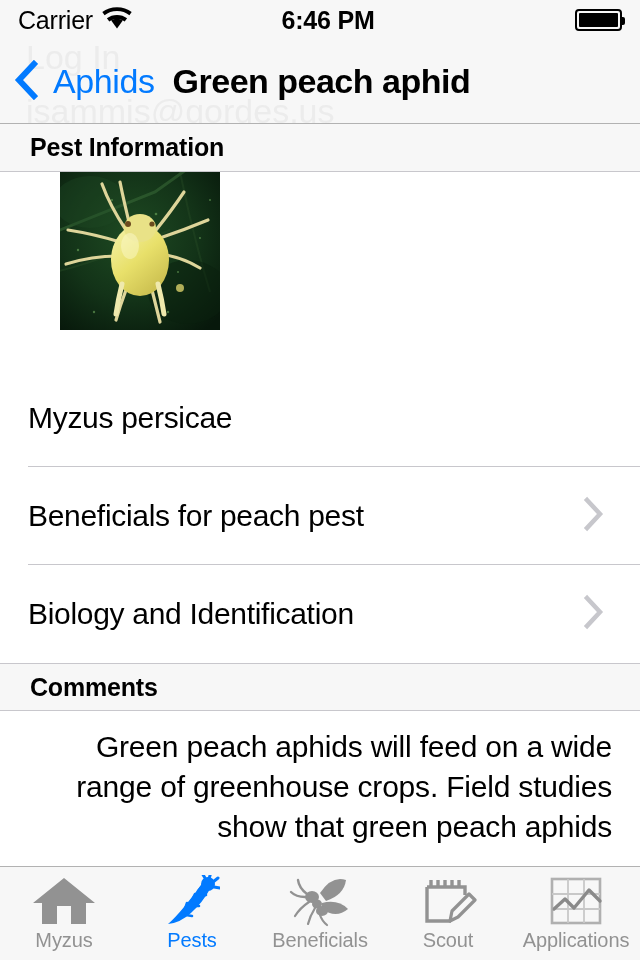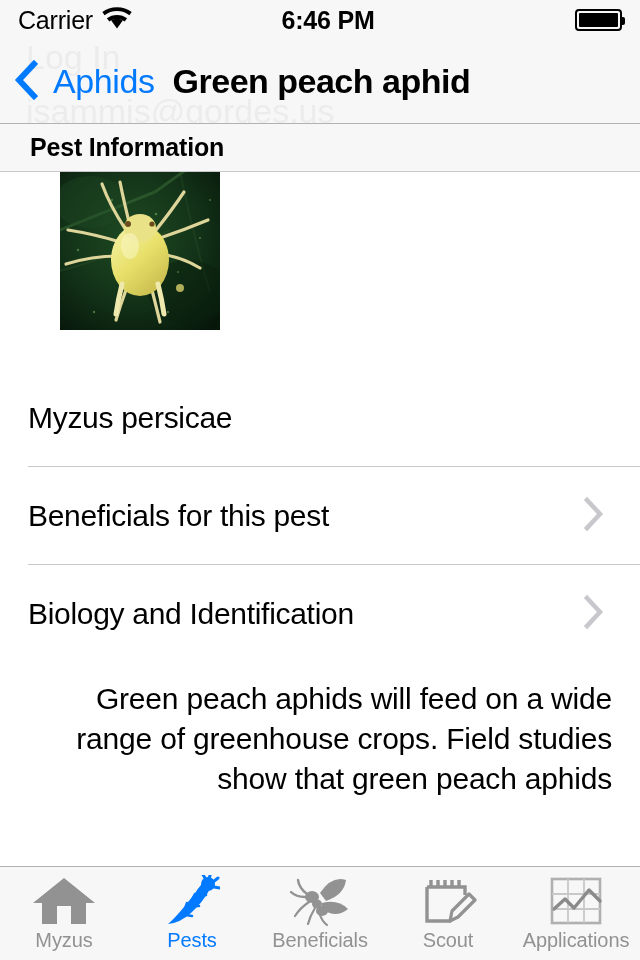--- a/index.html
+++ b/index.html
@@ -350,38 +350,41 @@
         </svg>
       </div>
     </div>
 
     <div class="cell">
       <span class="cell-label cell-sci">Myzus persicae</span>
       <div class="cell-sep"></div>
     </div>
 
     <div class="cell">
-      <span class="cell-label">Beneficials for this pest</span>
+      <span class="cell-label">Beneficials for peach pest</span>
       <span class="chevron-right">
         <svg width="22" height="36" viewBox="0 0 22 36" aria-hidden="true">
           <polyline points="5,4 18,18 5,32" fill="none" stroke="#c7c7cc" stroke-width="4.5" stroke-linecap="square"></polyline>
         </svg>
       </span>
       <div class="cell-sep"></div>
     </div>
 
     <div class="cell">
       <span class="cell-label">Biology and Identification</span>
       <span class="chevron-right">
         <svg width="22" height="36" viewBox="0 0 22 36" aria-hidden="true">
           <polyline points="5,4 18,18 5,32" fill="none" stroke="#c7c7cc" stroke-width="4.5" stroke-linecap="square"></polyline>
         </svg>
       </span>
     </div>
 
+    <div class="section-header" style="border-top:1px solid #c8c7cc;">
+      <span class="section-header-label">Comments</span>
+    </div>
 
     <div class="comments-body">
       <div class="comments-text">Green peach aphids will feed on a wide range of greenhouse crops. Field studies show that green peach aphids</div>
     </div>
   </div>
 
   <div class="tab-bar">
 
     <div class="tab-item">
       <span class="tab-icon">

